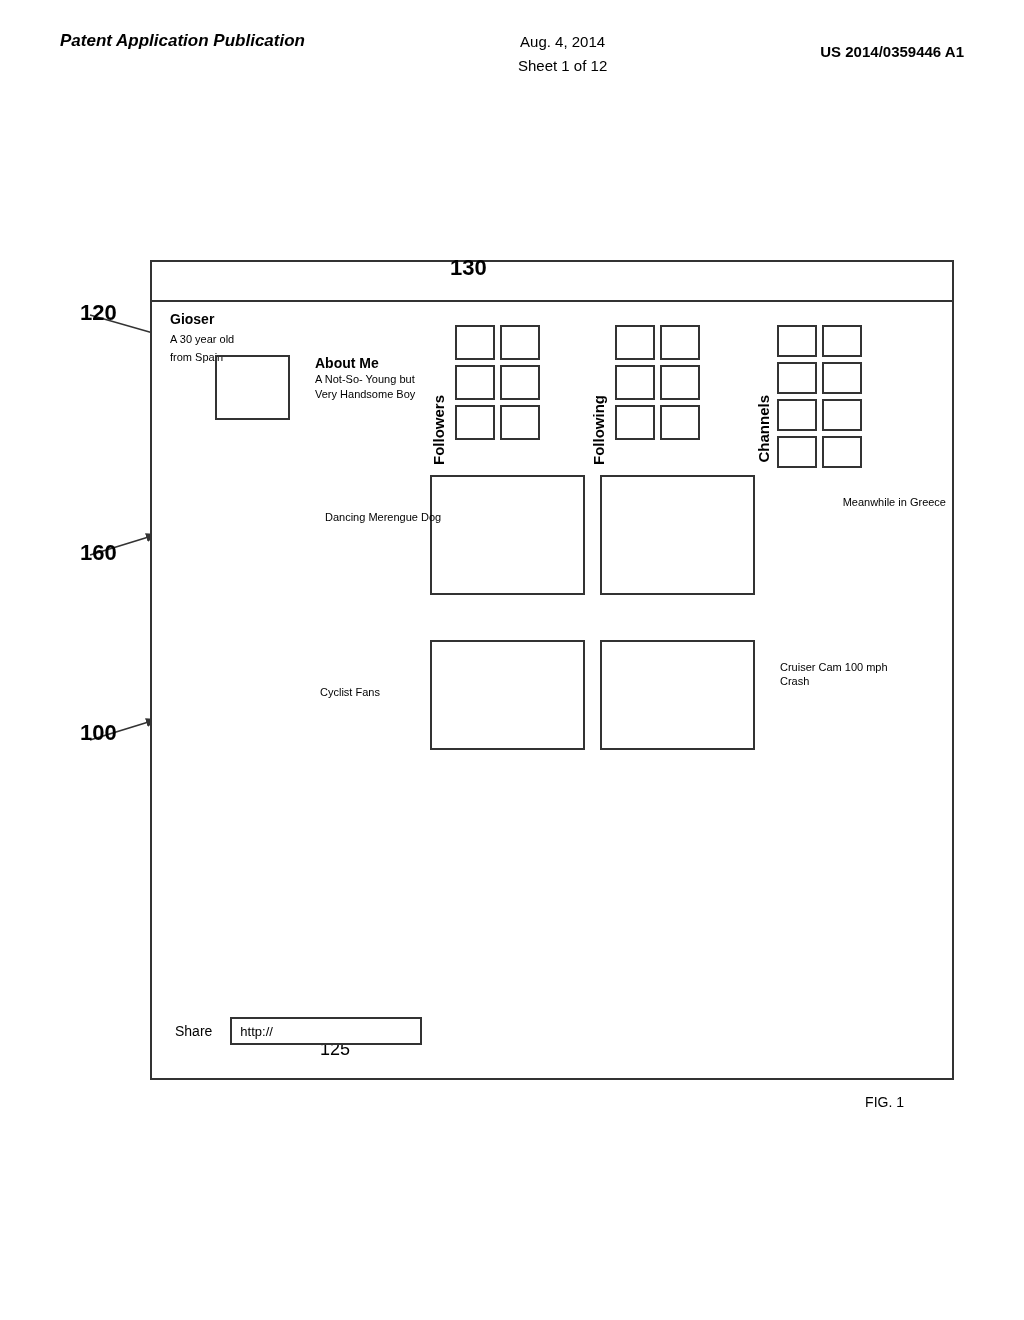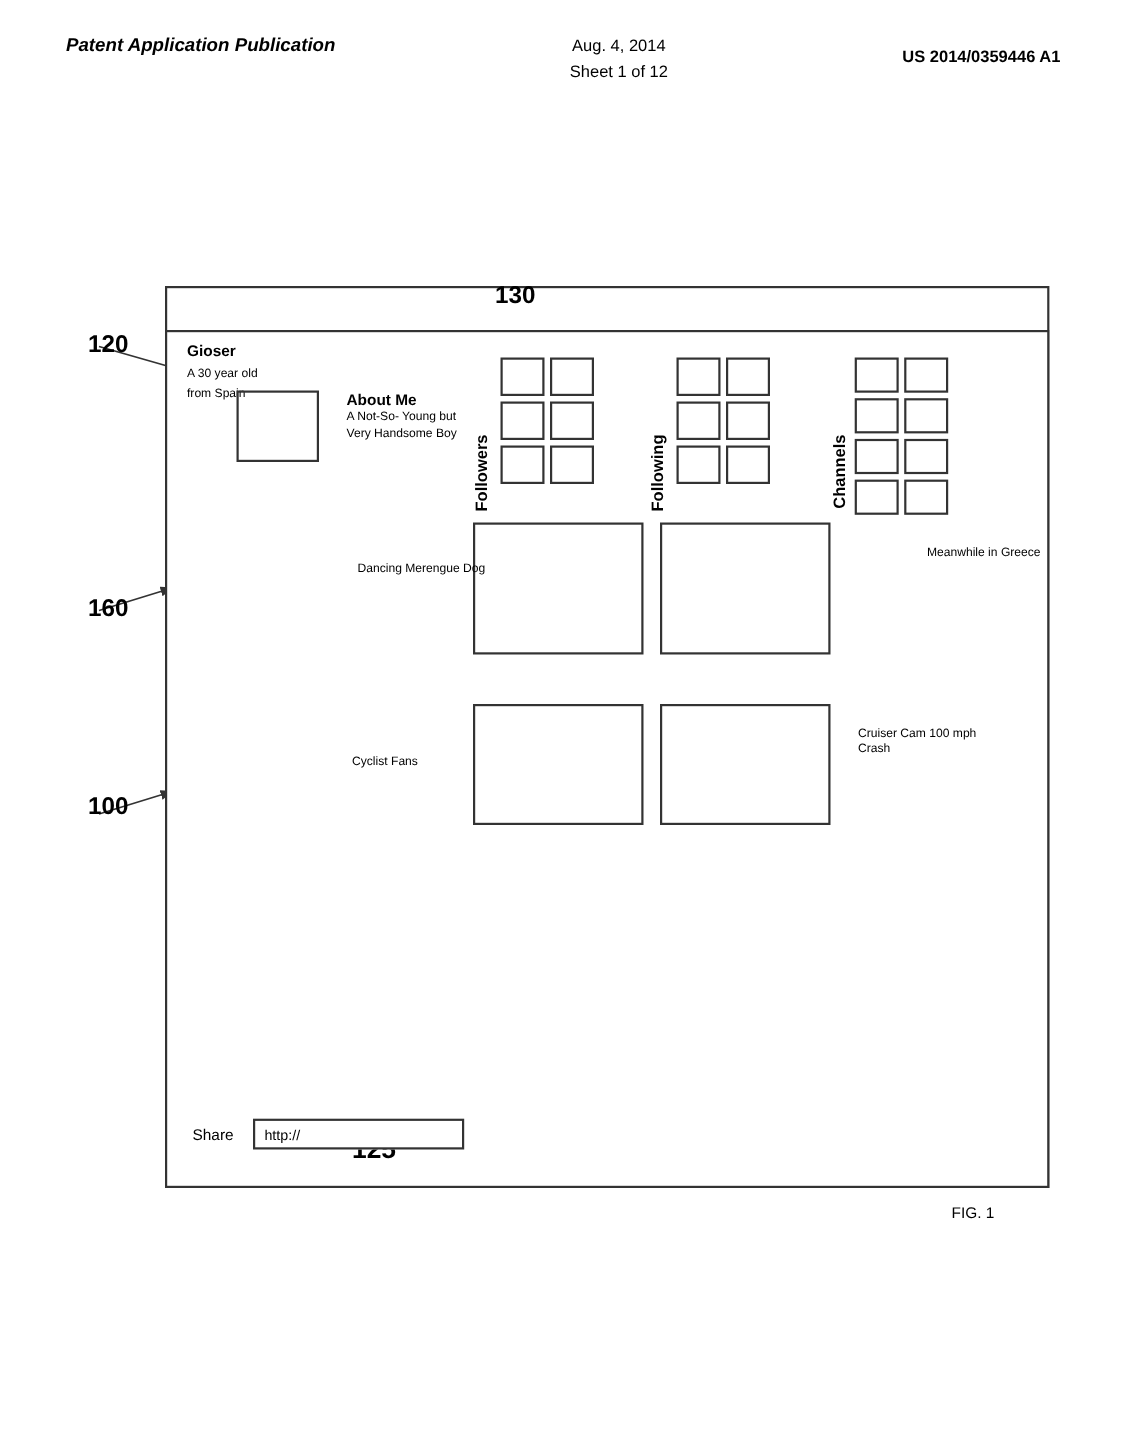--- a/index.html
+++ b/index.html
@@ -274,22 +274,22 @@
       position: absolute;
       top: 160px;
       left: 20px;
       font-size: 22px;
       font-weight: bold;
     }
     .ref-125 {
       position: absolute;
       bottom: 80px;
       left: 260px;
-      font-size: 24px;
-      font-weight: bold;
+      font-size: 18px;
+      font-weight: normal;
     }
     .ref-130 {
       position: absolute;
       top: 115px;
       left: 390px;
       font-size: 22px;
       font-weight: bold;
     }
 
     

